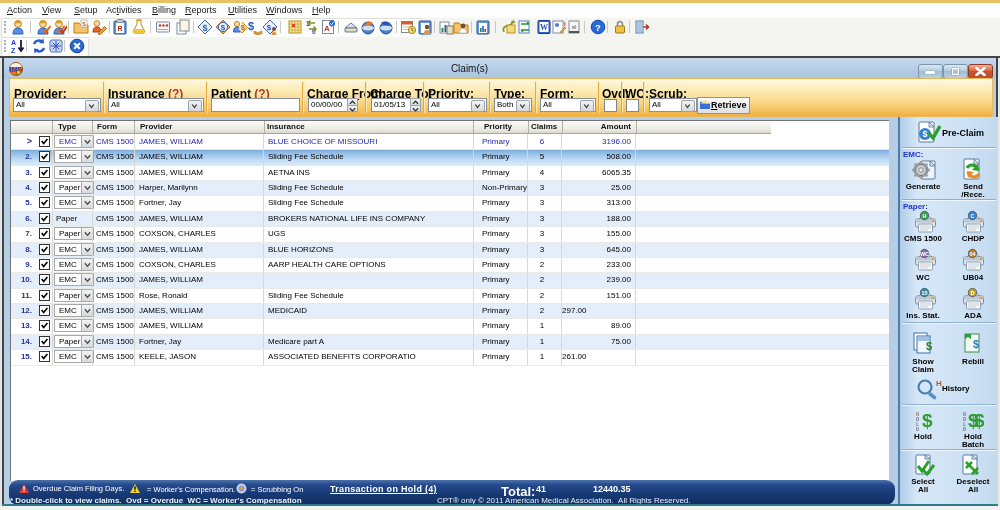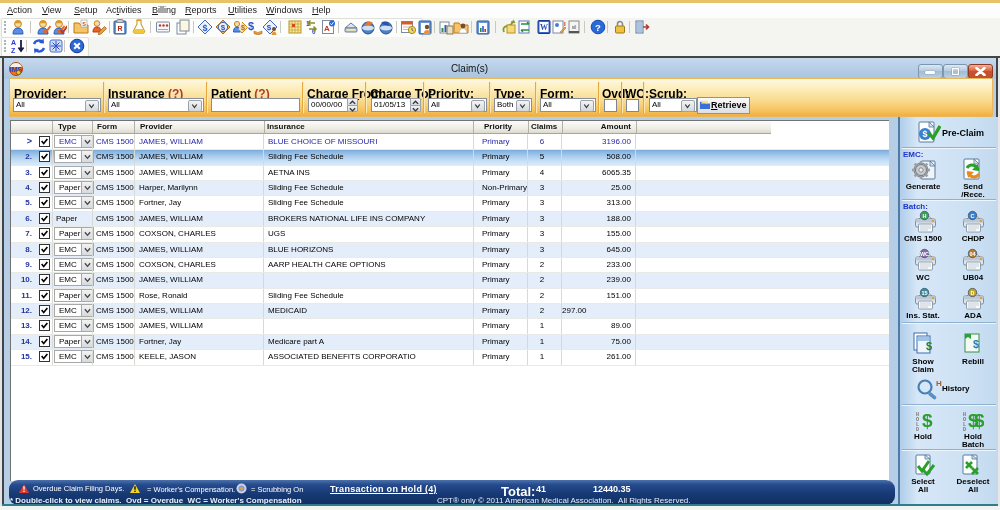--- a/index.html
+++ b/index.html
@@ -813,21 +813,21 @@
             <svg style="position:absolute;left:2px;top:3px" width="7" height="6" viewBox="0 0 8 6">
               <path d="M1 1 L4 4.5 L7 1" stroke="#444" stroke-width="1.5" fill="none"></path>
             </svg>
           </span>
         </span>
         <span class="ct" style="left:85px">CMS 1500</span>
         <span class="ct" style="left:128px;width:124px">KEELE, JASON</span>
         <span class="ct" style="left:257px;width:205px">ASSOCIATED BENEFITS CORPORATIO</span>
         <span class="ct" style="left:471px;width:56px">Primary</span>
         <span class="ct" style="left:518px;width:26px;text-align:center">1</span>
-        <span class="ct" style="left:551px;width:69px;text-align:right">261.00</span>
+        <span class="ct" style="left:551px;width:69px;text-align:left">261.00</span>
       </div>
       <div class="vline" style="left:41px;top:13px;height:231px"></div>
       <div class="vline" style="left:81px;top:13px;height:231px"></div>
       <div class="vline" style="left:123px;top:13px;height:231px"></div>
       <div class="vline" style="left:252px;top:13px;height:231px"></div>
       <div class="vline" style="left:462px;top:13px;height:231px"></div>
       <div class="vline" style="left:516px;top:13px;height:231px"></div>
       <div class="vline" style="left:550px;top:13px;height:231px"></div>
       <div class="vline" style="left:624px;top:13px;height:231px"></div>
       <div style="position:absolute;left:0;top:28.369999999999997px;width:878px;height:1px;background:#e9e9e6"></div>
@@ -881,21 +881,21 @@
     <div style="position:absolute;left:61px;top:41px"><svg width="24" height="24" viewBox="0 0 24 24">
         <rect x="3" y="1" width="15" height="20" rx="1" fill="#fdfefe" stroke="#5a7a9a"></rect>
         <path d="M13 1 l5 5 h-5 z" fill="#cfe0ef" stroke="#5a7a9a" stroke-width="0.8"></path>
         <path d="M6 10 a6 6 0 0 1 11 2" stroke="#2aa02a" stroke-width="3" fill="none"></path>
         <path d="M17 6 l1 7 -7-1 z" fill="#2aa02a"></path>
         <path d="M18 16 a6 6 0 0 1 -11 -2" stroke="#e88a20" stroke-width="3" fill="none"></path>
         <path d="M7 20 l-1-7 7 1 z" fill="#e88a20"></path>
       </svg></div>
     <div class="sbt" style="left:50px;top:66px">Send<br>/Rece.</div>
     <div class="ssep" style="top:82px"></div>
-    <div class="slab" style="left:3px;top:85px">Batch:</div>
+    <div class="slab" style="left:3px;top:85px">Paper:</div>
     <div style="position:absolute;left:13px;top:93px"><svg width="25" height="24" viewBox="0 0 25 24">
         <path d="M6 9 L12 3 L19 9 z" fill="#f0f4f8" stroke="#7a8a9a" stroke-width="0.8"></path>
         <rect x="2.5" y="9" width="20" height="8" rx="1.5" fill="#dde6ee" stroke="#6a7a8a" stroke-width="0.8"></rect>
         <rect x="2.5" y="9" width="20" height="3.5" rx="1.5" fill="#bcc8d4"></rect>
         <rect x="5.5" y="14" width="14" height="8" rx="1" fill="#f8fafc" stroke="#7a8a9a" stroke-width="0.8"></rect>
         <path d="M7 16 h11 M7 18 h11 M7 20 h8" stroke="#b8c2cc" stroke-width="0.8"></path>
         <circle cx="20" cy="11" r="1.2" fill="#e8a020"></circle>
         <circle cx="11.5" cy="5.5" r="4.2" fill="#3aa05a" stroke="#445566" stroke-width="0.8"></circle>
         <text x="11.5" y="7.7" font-size="5.5" font-weight="bold" text-anchor="middle" fill="#fff" font-family="Liberation Sans">H</text>
       </svg></div>

